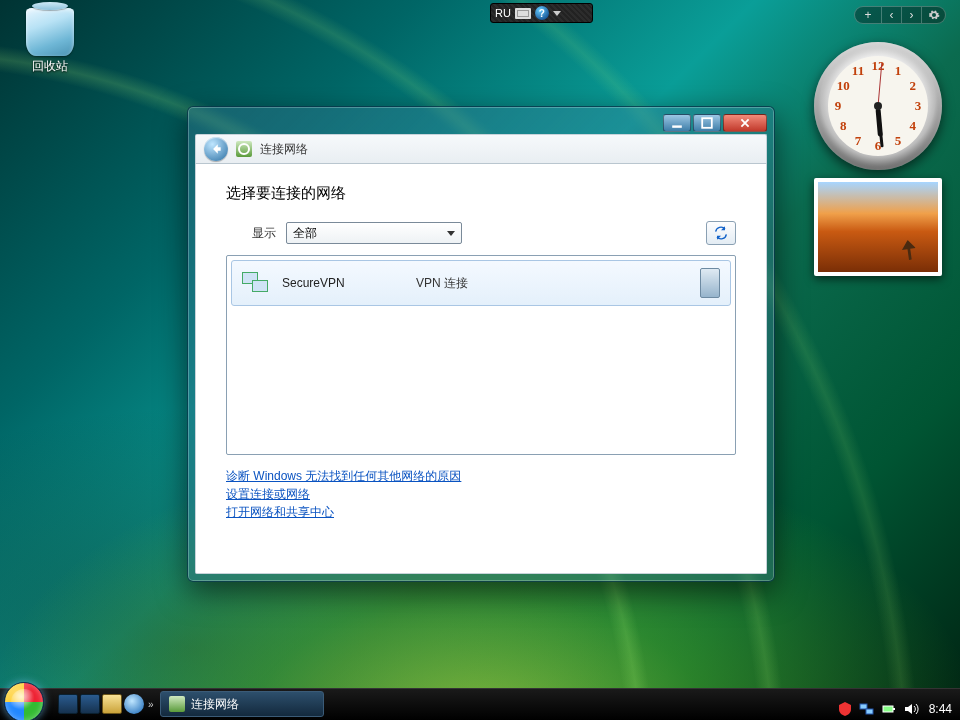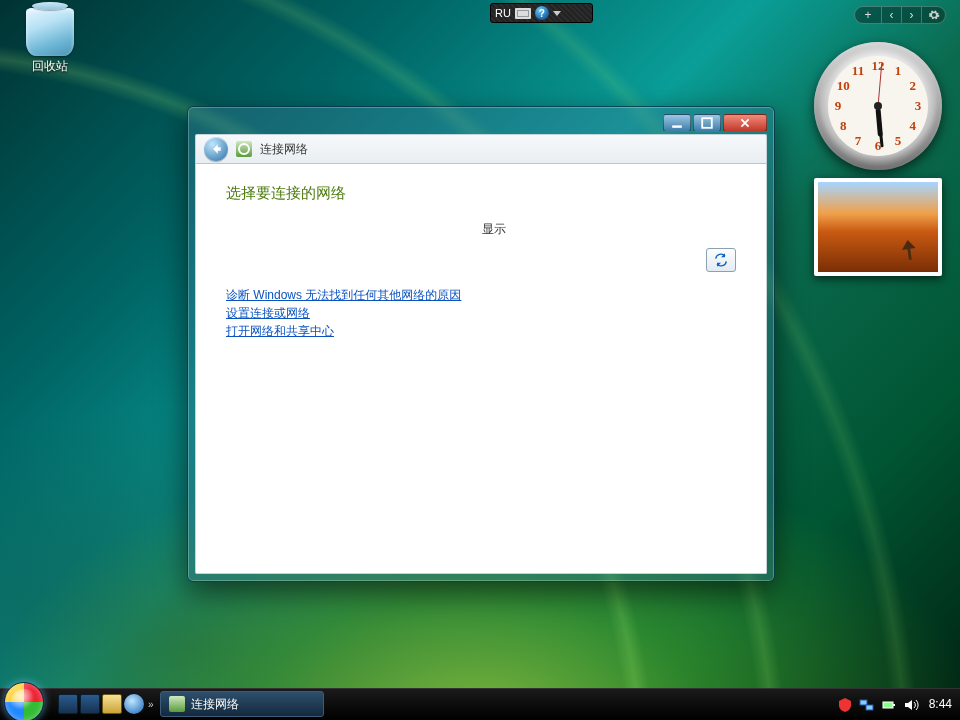--- a/index.html
+++ b/index.html
@@ -77,36 +77,36 @@
   .tbtn.min{background:linear-gradient(#9cc7e4,#3d7da8);} 
   .tbtn.max{background:linear-gradient(#9cc7e4,#3d7da8);} 
   .tbtn.close{background:linear-gradient(#f28b7a,#c1392b);width:44px;} 
   .tbtn svg{width:12px;height:12px;}
   .navstrip{height:30px;background:linear-gradient(#f6f9fb,#e9eef2);border:1px solid #c7d3da;border-bottom:1px solid #b9c6cf;border-radius:2px 2px 0 0;display:flex;align-items:center;gap:8px;padding:0 8px;font-size:12px;color:#333;}
   .backbtn{width:24px;height:24px;border-radius:50%;background:radial-gradient(circle at 35% 30%,#bfe6ff,#2a6fa3);display:flex;align-items:center;justify-content:center;box-shadow:inset 0 1px 1px rgba(255,255,255,0.6),0 1px 1px rgba(0,0,0,0.3);} 
   .backbtn svg{width:14px;height:14px;}
   .navicon{width:16px;height:16px;background:linear-gradient(#cfe9c0,#5a9b3a);border-radius:2px;display:flex;align-items:center;justify-content:center;}
   .navicon::after{content:"";width:8px;height:8px;border:2px solid #fff;border-radius:50%;}
   .client{flex:1;background:#fff;border:1px solid #c7d3da;border-top:none;border-radius:0 0 2px 2px;padding:20px 30px 14px;display:flex;flex-direction:column;}
-  .heading{font-size:15px;color:#4d7c0f;margin-bottom:18px;}
-  .filterrow{display:flex;align-items:center;gap:10px;margin-bottom:10px;flex-direction:column;}
+  .heading{font-size:15px;color:#000000;margin-bottom:18px;}
+  .filterrow{display:flex;align-items:center;gap:10px;margin-bottom:10px;}
   .filterrow .lbl{font-size:12px;color:#333;margin-left:26px;}
   .dropdown{width:176px;height:22px;border:1px solid #7a8a99;border-radius:2px;background:linear-gradient(#fff,#eef2f5);display:flex;align-items:center;justify-content:space-between;padding:0 6px;font-size:12px;}
   .dropdown .chev{width:0;height:0;border-left:4px solid transparent;border-right:4px solid transparent;border-top:5px solid #333;}
   .refresh{margin-left:auto;width:30px;height:24px;border:1px solid #8aa0b3;border-radius:3px;background:linear-gradient(#fdfdfe,#e3ecf3);display:flex;align-items:center;justify-content:center;}
   .refresh svg{width:16px;height:16px;}
   .listbox{border:1px solid #8aa0b3;border-radius:2px;height:200px;background:#fff;overflow:hidden;}
   .netrow{height:46px;border:1px solid #a9c6e4;border-radius:3px;margin:4px;background:linear-gradient(#f4f9ff,#e4f0fb);display:flex;align-items:center;padding:0 10px;gap:14px;font-size:12px;color:#222;}
   .netrow .neticon{width:26px;height:22px;position:relative;}
   .netrow .neticon .mon{position:absolute;width:16px;height:12px;background:#cfe3f5;border:1px solid #4a6;top:0;left:0;}
   .netrow .neticon .mon2{position:absolute;width:16px;height:12px;background:#cfe3f5;border:1px solid #4a6;top:8px;left:10px;}
   .netrow .name{width:120px;}
   .netrow .type{flex:1;color:#333;}
   .netrow .srv{width:20px;height:30px;background:linear-gradient(#dfeaf3,#96b4cc);border:1px solid #6d8aa2;border-radius:2px;margin-left:auto;}
-  .links{margin-top:4px;font-size:12px;line-height:18px;}
+  .links{margin-top:12px;font-size:12px;line-height:18px;}
   .links a{color:#0a53c1;text-decoration:underline;cursor:pointer;}
   .btnrow{margin-top:auto;display:flex;justify-content:flex-end;gap:8px;padding-top:18px;}
   .btn{min-width:74px;height:22px;border:1px solid #8aa0b3;border-radius:3px;background:linear-gradient(#fdfdfe,#e3ecf3);font-size:12px;display:flex;align-items:center;justify-content:center;padding:0 10px;}
   .btn.primary{box-shadow:0 0 0 1px #3ca0e7, inset 0 0 3px rgba(80,170,240,0.6);}
 
   
   .taskbar{position:absolute;left:0;right:0;bottom:0;height:32px;background:linear-gradient(#1a1a1a,#000);border-top:1px solid #333;display:flex;align-items:center;}
   .orb{width:40px;height:40px;border-radius:50%;position:absolute;left:4px;bottom:-2px;
     background:radial-gradient(circle at 35% 30%, #fff6, #0000 40%),
                conic-gradient(#e23 0 90deg,#3b3 90deg 180deg,#28f 180deg 270deg,#fc2 270deg 360deg);
@@ -114,21 +114,21 @@
   .orb::after{content:"";position:absolute;inset:6px;border-radius:50%;background:radial-gradient(circle at 40% 30%, rgba(255,255,255,0.7), transparent 55%);}
   .ql{position:absolute;left:52px;bottom:0;height:32px;display:flex;align-items:center;gap:2px;padding:0 6px;}
   .ql .qi{width:20px;height:20px;border-radius:2px;display:flex;align-items:center;justify-content:center;}
   .ql .showdesk{background:linear-gradient(#2a5b8f,#16324f);border:1px solid #0a2030;}
   .ql .switch{background:linear-gradient(#2a5b8f,#16324f);border:1px solid #0a2030;}
   .ql .explorer{background:linear-gradient(#f7e196,#caa33a);border:1px solid #6b5418;}
   .ql .ie{background:radial-gradient(circle at 40% 35%,#bfe6ff,#1463b3);border-radius:50%;}
   .ql .chev{color:#ccc;font-size:10px;margin-left:2px;cursor:default;}
   .task{position:absolute;left:160px;bottom:3px;height:26px;min-width:164px;border:1px solid #3b5b77;border-radius:3px;background:linear-gradient(#2d4f6c,#13293d);display:flex;align-items:center;gap:6px;padding:0 8px;color:#fff;font-size:12px;}
   .task .ic{width:16px;height:16px;background:linear-gradient(#cfe9c0,#5a9b3a);border-radius:2px;}
-  .tray{position:absolute;right:8px;bottom:0;height:23px;display:flex;gap:6px;color:#fff;font-size:12px;}
+  .tray{position:absolute;right:8px;bottom:0;height:23px;display:flex;align-items:center;gap:6px;color:#fff;font-size:12px;}
   .tray .ti{width:16px;height:16px;display:flex;align-items:center;justify-content:center;}
   .tray .time{margin-left:4px;}
 </style>
 </head>
 <body>
 
 <div class="desk-icon">
   <div class="glyph"></div>
   <div class="label">回收站</div>
 </div>
@@ -198,25 +198,40 @@
           <path fill="#fff" d="M15 4l-8 8 8 8v-5h5V9h-5z"></path>
         </svg>
     </div>
     <div class="navicon"></div>
     <span>连接网络</span>
   </div>
   <div class="client">
     <div class="heading">选择要连接的网络</div>
     <div class="filterrow">
       <span class="lbl">显示</span>
+      <div class="dropdown">
+        <span>全部</span>
+        <span class="chev"></span>
+      </div>
       <div class="refresh">
         <svg viewBox="0 0 24 24">
             <path fill="none" stroke="#1262c9" stroke-width="2" d="M4 10a8 8 0 0114-4M20 14a8 8 0 01-14 4"></path>
             <path fill="#1262c9" d="M18 2v6h-6zM6 22v-6h6z"></path>
           </svg>
+      </div>
+    </div>
+    <div class="listbox">
+      <div class="netrow">
+        <div class="neticon">
+            <div class="mon"></div>
+            <div class="mon2"></div>
+          </div>
+        <div class="name">SecureVPN</div>
+        <div class="type">VPN 连接</div>
+        <div class="srv"></div>
       </div>
     </div>
     <div class="links">
       <a>诊断 Windows 无法找到任何其他网络的原因</a><br>
       <a>设置连接或网络</a><br>
       <a>打开网络和共享中心</a>
     </div>
   </div>
 </div>
 

